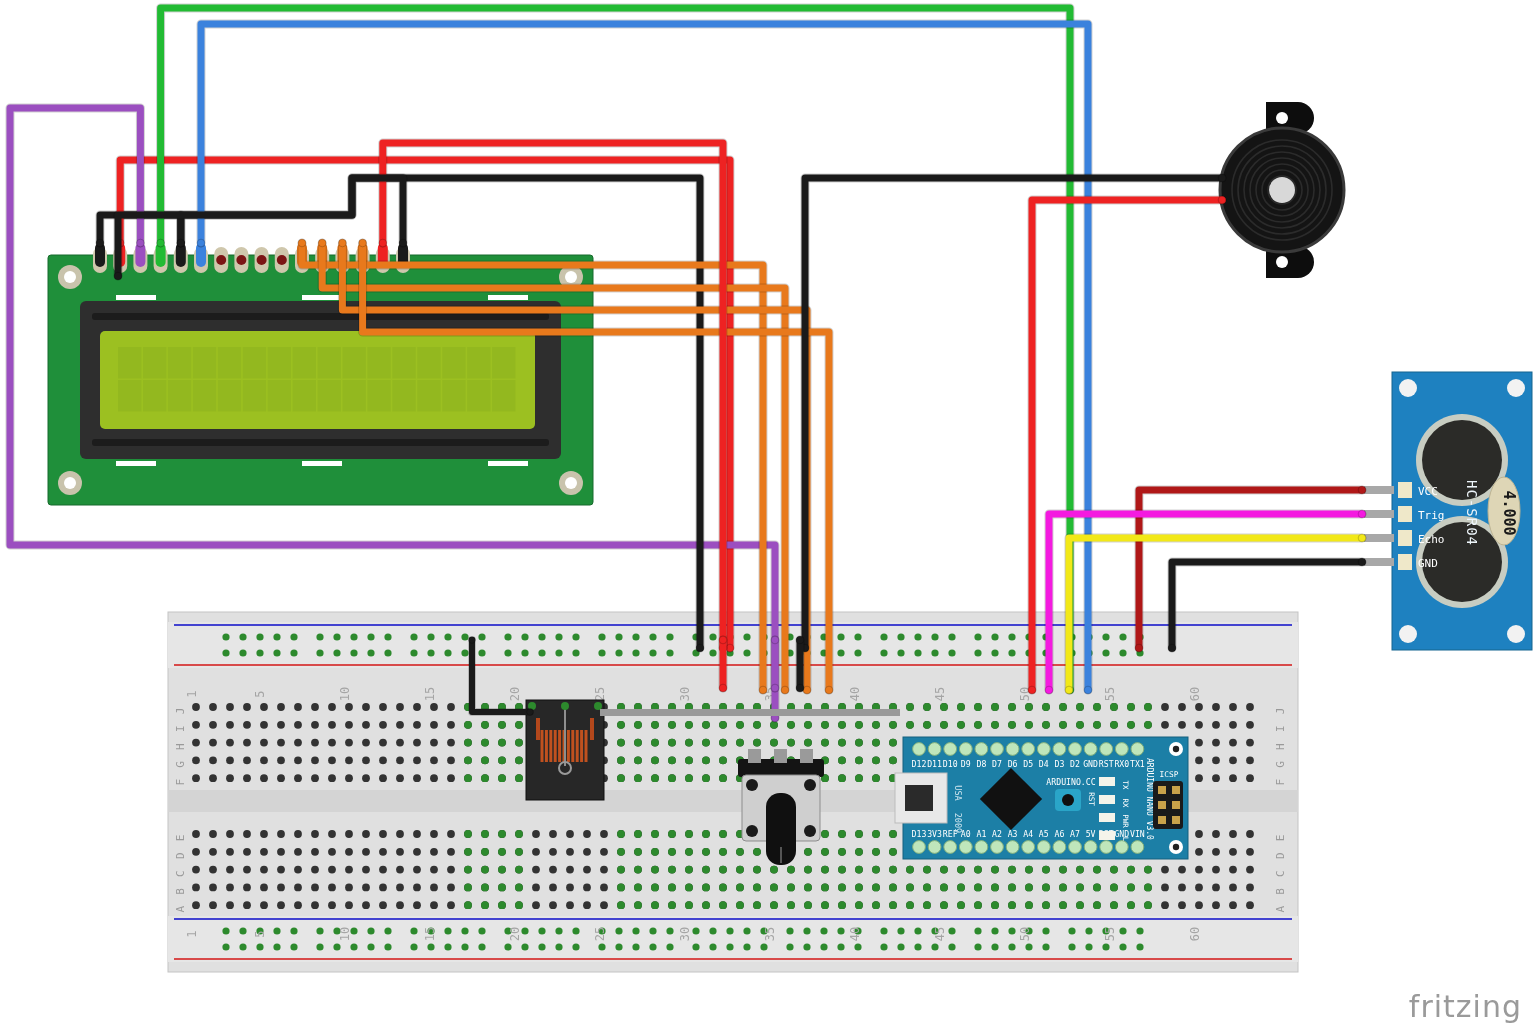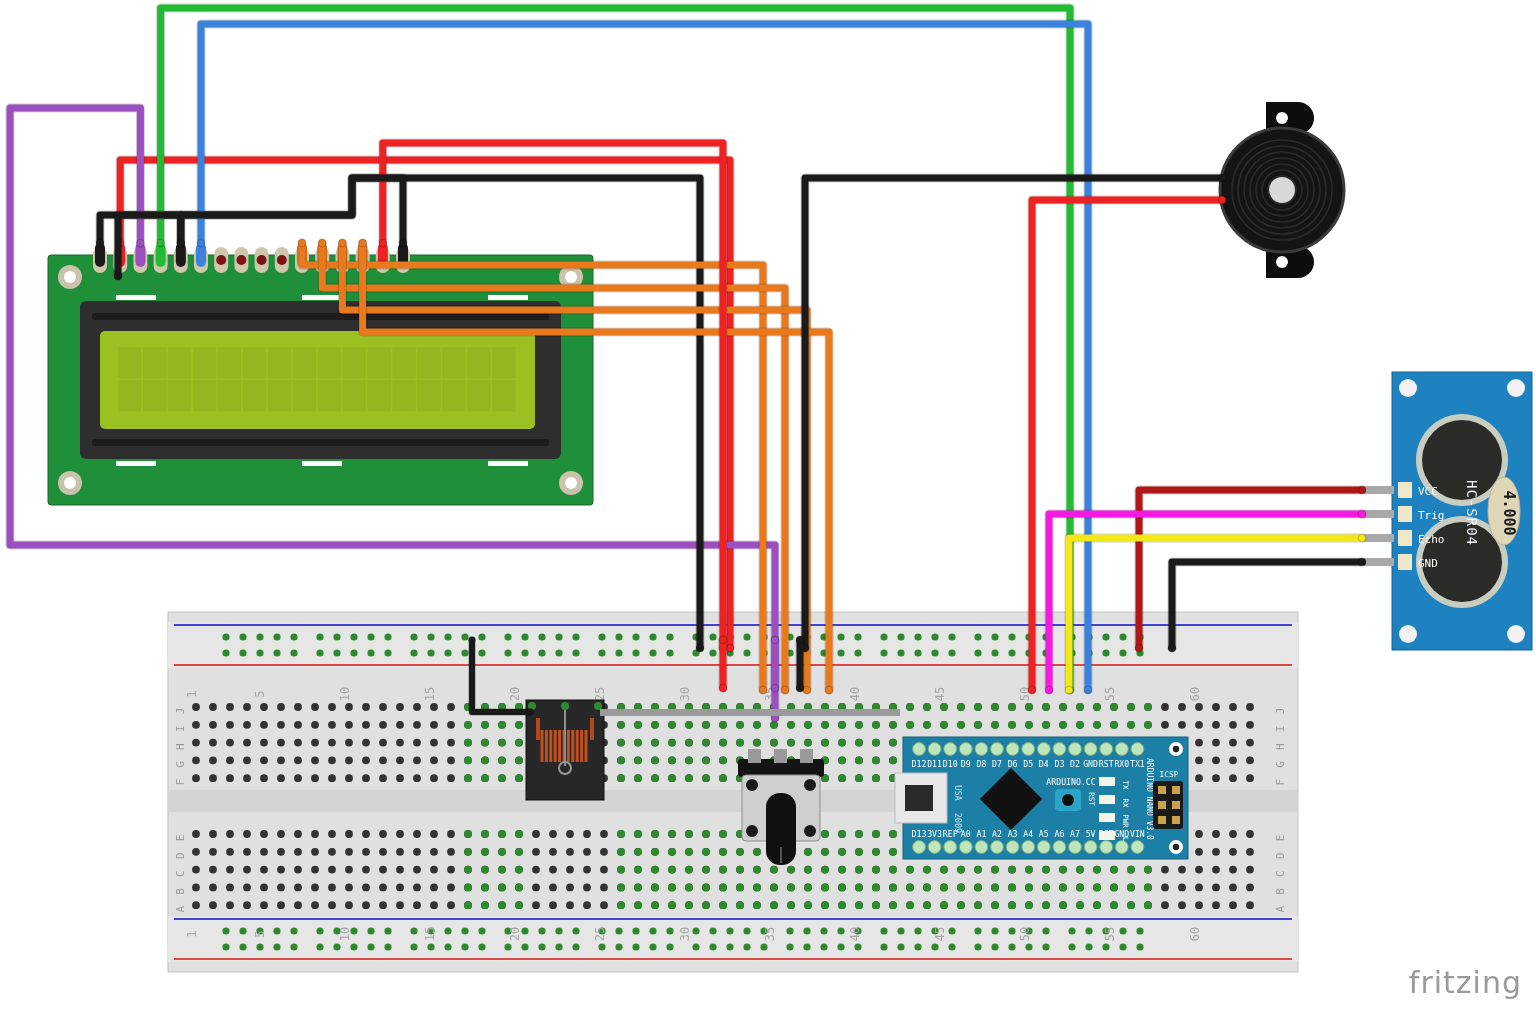--- a/index.html
+++ b/index.html
@@ -1,20 +1,20 @@
 <!DOCTYPE html>
 <html><head>
 <meta charset="utf-8">
 <style>
   html,body{margin:0;padding:0;background:#ffffff;}
   body{width:1536px;height:1024px;position:relative;overflow:hidden;
        font-family:"DejaVu Sans",sans-serif;}
   #stage{position:absolute;left:0;top:0;width:1536px;height:1024px;}
   svg{display:block;}
-  .wm{position:absolute;right:14px;bottom:24px;font-family:"DejaVu Sans",sans-serif;
+  .wm{position:absolute;right:14px;bottom:0;font-family:"DejaVu Sans",sans-serif;
       font-size:30px;color:#9a9a9a;letter-spacing:1px;margin-top:25px;}
 </style>
 </head>
 <body>
 
 <div id="stage">
   <svg id="art" width="1536" height="1024" viewBox="0 0 1536 1024">
       <g>
         <rect x="168" y="612" width="1130" height="360" fill="#e0e0e0" stroke="#c4c4c4" stroke-width="1"></rect>
         <rect x="168" y="790" width="1130" height="22" fill="#d4d4d4"></rect>

